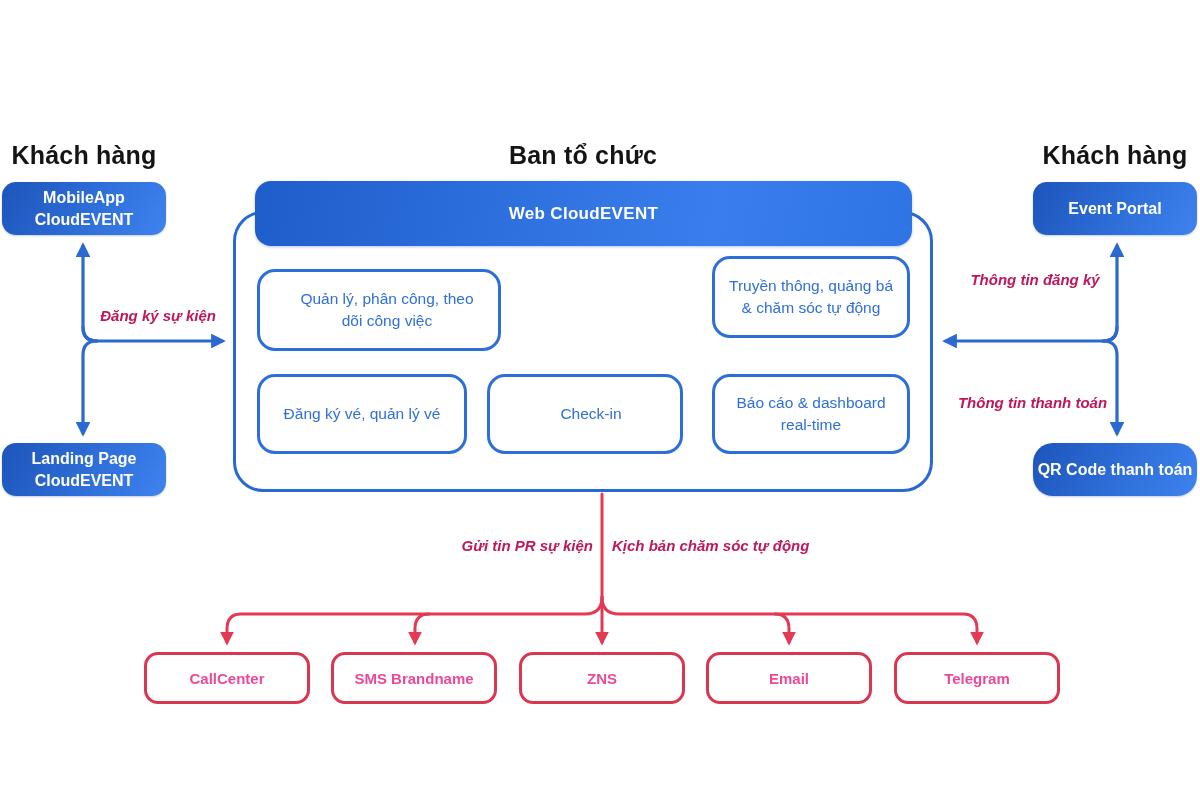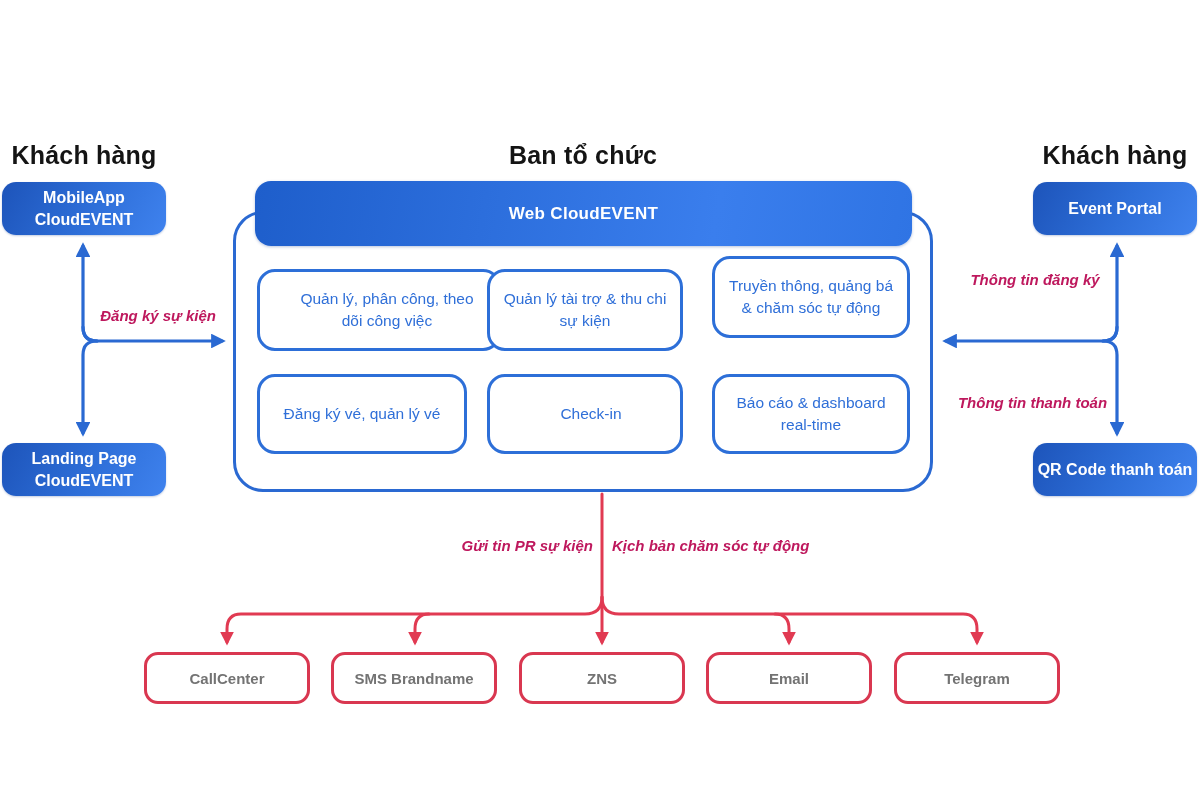--- a/index.html
+++ b/index.html
@@ -35,46 +35,45 @@
     box-sizing:border-box;display:flex;align-items:center;justify-content:center;
     text-align:center;color:#2f6fd8;font-size:15.5px;line-height:1.45;padding:0 12px;
   }
   .edge-label{
     position:absolute;font-size:15px;font-weight:700;color:#be185d;font-style:italic;
   }
   .channel{
     position:absolute;top:628px;height:52px;width:166px;background:#ffffff;
     border:3px solid #d93750;border-radius:14px;box-sizing:border-box;
     display:flex;align-items:center;justify-content:center;
-    color:#737373;font-size:15px;font-weight:700;
+    color:#ec4899;font-size:15px;font-weight:700;
   }
   .connector-layer{position:absolute;left:0;top:0;pointer-events:none;}
 </style>
 </head>
 <body>
 
 <div class="canvas">
 
   <div class="heading" style="left:2px;top:117px;width:164px;">Khách hàng</div>
   <div class="heading" style="left:458px;top:117px;width:250px;">Ban tổ chức</div>
   <div class="heading" style="left:1033px;top:117px;width:164px;">Khách hàng</div>
 
   <div class="bluenode" style="left:2px;top:158px;width:164px;height:53px;">MobileApp
 CloudEVENT</div>
   <div class="bluenode" style="left:2px;top:419px;width:164px;height:53px;">Landing Page
 CloudEVENT</div>
 
   <div class="bluenode" style="left:1033px;top:158px;width:164px;height:53px;text-align:center;">Event Portal</div>
-  <div class="bluenode" style="left:1033px;top:419px;width:164px;height:53px;">QR Code thanh toán</div>
+  <div class="bluenode" style="left:1033px;top:419px;width:164px;height:53px;border-radius:20px;">QR Code thanh toán</div>
 
   <div class="container-frame"></div>
   <div class="platform-header">Web CloudEVENT</div>
 
   <div class="module" style="left:257px;top:245px;width:244px;height:82px;padding-left:28px;">Quản lý, phân công, theo dõi công việc</div>
-  <div class="module" style="left:487px;top:245px;width:196px;height:82px;">Quản lý tài trợ &amp; thu chi sự kiện</div>
   <div class="module" style="left:712px;top:232px;width:198px;height:82px;">Truyền thông, quảng bá &amp; chăm sóc tự động</div>
   <div class="module" style="left:257px;top:350px;width:210px;height:80px;">Đăng ký vé, quản lý vé</div>
   <div class="module" style="left:487px;top:350px;width:196px;height:80px;padding-left:24px;">Check-in</div>
   <div class="module" style="left:712px;top:350px;width:198px;height:80px;">Báo cáo &amp; dashboard real-time</div>
 
   <div class="edge-label" style="left:86px;top:283px;width:130px;text-align:right;">Đăng ký sự kiện</div>
   <div class="edge-label" style="left:960px;top:247px;width:150px;text-align:center;">Thông tin đăng ký</div>
   <div class="edge-label" style="left:945px;top:370px;width:175px;text-align:center;">Thông tin thanh toán</div>
   <div class="edge-label" style="left:428px;top:513px;width:165px;text-align:right;">Gửi tin PR sự kiện</div>
   <div class="edge-label" style="left:612px;top:513px;width:230px;text-align:left;">Kịch bản chăm sóc tự động</div>

